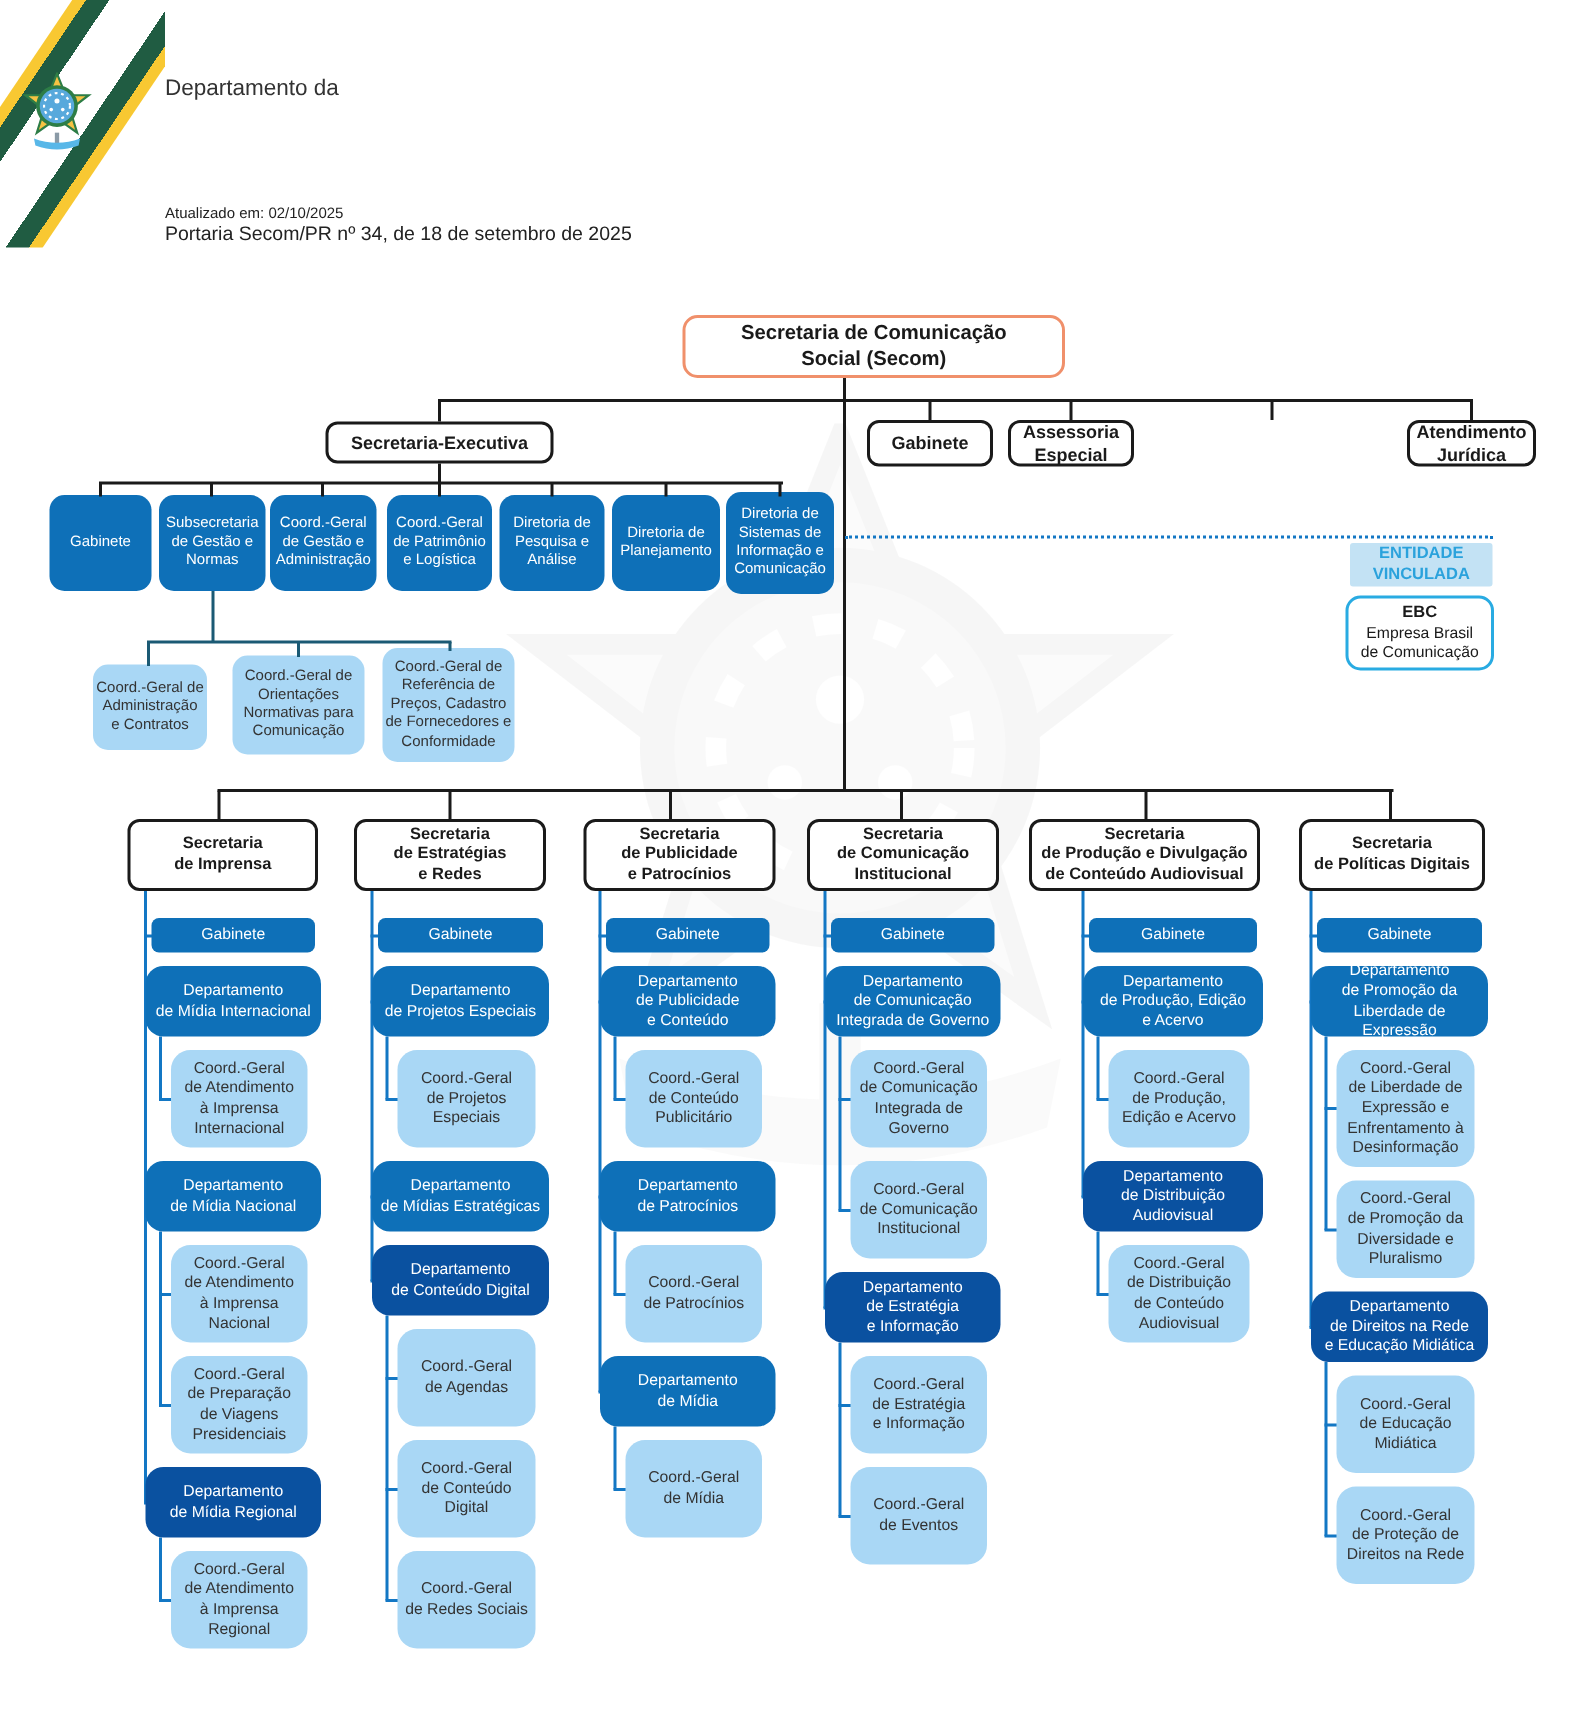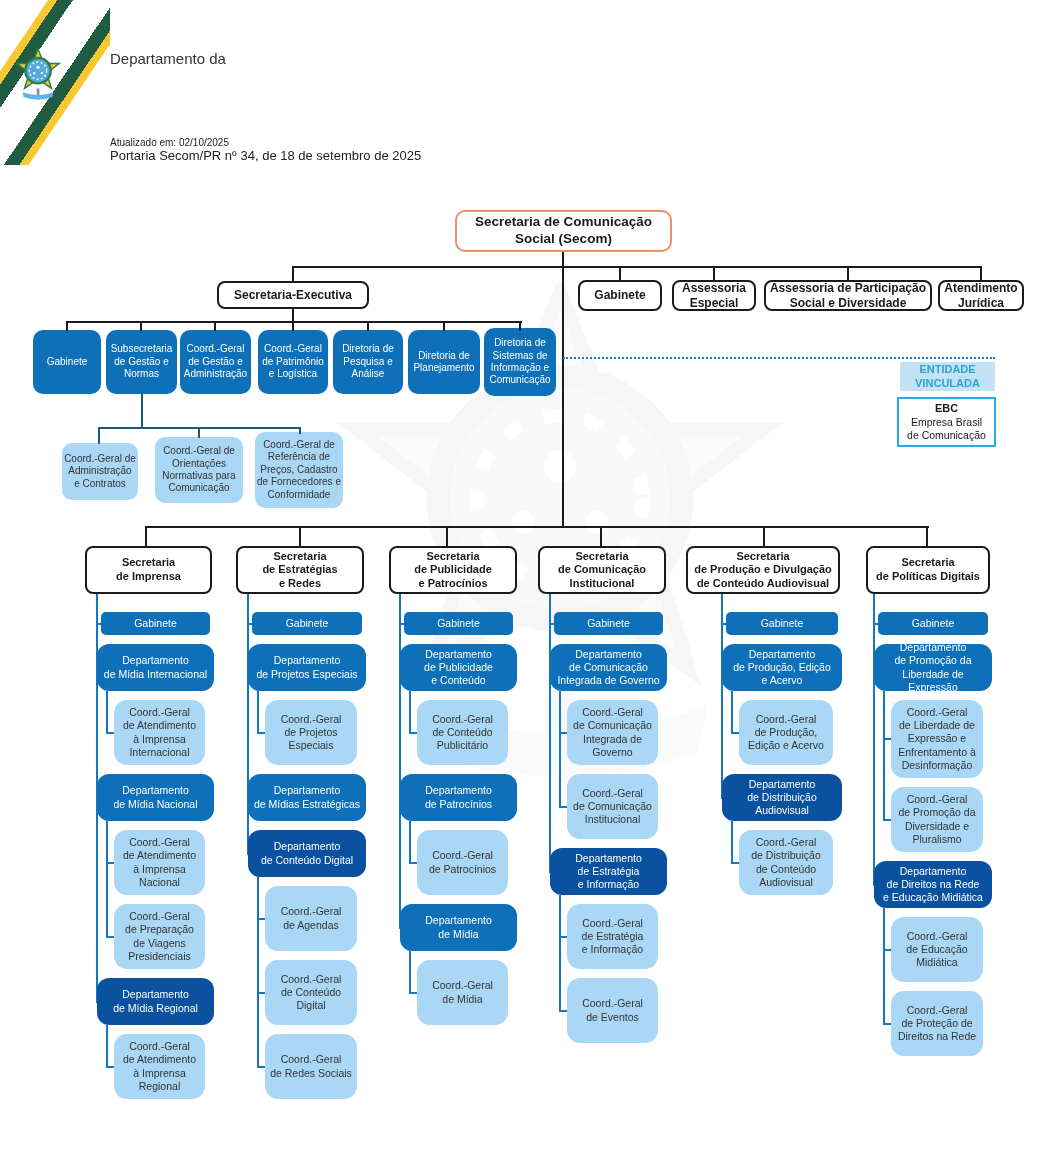--- a/index.html
+++ b/index.html
@@ -30,21 +30,21 @@
   .sub2{position:absolute;left:110px;top:120px;font-size:13px;color:#222;margin-top:28px;}
   .sub3{position:absolute;left:110px;top:137px;font-size:10px;color:#222;}
   
   .logo-wrap{position:absolute;left:0;top:0;width:110px;height:165px;overflow:hidden;}
   .ribbon{position:absolute;left:2px;top:-45px;width:76px;height:250px;
           transform:rotate(34deg);transform-origin:50% 50%;
           background:linear-gradient(to right,#f8c832 0 10%,#205c42 10% 27%,#fff 27% 73%,#205c42 73% 90%,#f8c832 90% 100%);}
   .arms-logo{position:absolute;left:14px;top:46px;width:48px;height:58px;}
   .watermark{position:absolute;left:330px;top:260px;width:460px;height:560px;opacity:0.05;z-index:0;}
   .entity-tag{background:#c3e2f4;color:#2ba2dc;font-weight:bold;font-size:11px;border-radius:2px;}
-  .ebc-box{border:2px solid #29abe2;border-radius:0;background:#fff;font-size:10.5px;}
+  .ebc-box{border:2px solid #29abe2;border-radius:10px;background:#fff;font-size:10.5px;}
   .ebc-box b{font-size:11px;}
 </style>
 </head>
 <body>
 
 <svg width="0" height="0" style="position:absolute">
   <defs>
     <symbol id="arms" viewBox="0 0 100 112">
       <polygon points="50,2 62,32 94,32 68,52 78,84 50,64 22,84 32,52 6,32 38,32" fill="#f6c343" stroke="#2d7d46" stroke-width="3"></polygon>
       <circle cx="50" cy="47" r="29" fill="#2d7d46"></circle>
@@ -68,29 +68,27 @@
   <div class="logo-wrap">
     <div class="ribbon"></div>
     <svg class="arms-logo" viewBox="0 0 100 112">
         <use href="#arms"></use>
       </svg>
   </div>
   <div class="kicker">Departamento da</div>
   <div class="sub2">Portaria Secom/PR nº 34, de 18 de setembro de 2025</div>
   <div class="sub3">Atualizado em: 02/10/2025</div>
 
-  <div class="box root-box" style="left:455px;top:210px;width:217px;height:42px">Secretaria de Comunicação
+  <div class="box root-box" style="left:455px;top:210px;width:255px;height:42px">Secretaria de Comunicação
 Social (Secom)</div>
 
   <div class="box white-box" style="left:217px;top:281px;width:152px;height:28px">Secretaria-Executiva</div>
   <div class="box white-box" style="left:578px;top:280px;width:84px;height:31px">Gabinete</div>
   <div class="box white-box" style="left:672px;top:280px;width:84px;height:31px">Assessoria
 Especial</div>
-  <div class="box white-box" style="left:764px;top:280px;width:168px;height:31px">Assessoria de Participação
-Social e Diversidade</div>
   <div class="box white-box" style="left:938px;top:280px;width:86px;height:31px">Atendimento
 Jurídica</div>
 
   <div class="box blue-box" style="left:33px;top:330px;width:68px;height:64px">Gabinete</div>
   <div class="box blue-box" style="left:106px;top:330px;width:71px;height:64px">Subsecretaria
 de Gestão e
 Normas</div>
   <div class="box blue-box" style="left:180px;top:330px;width:71px;height:64px">Coord.-Geral
 de Gestão e
 Administração</div>

